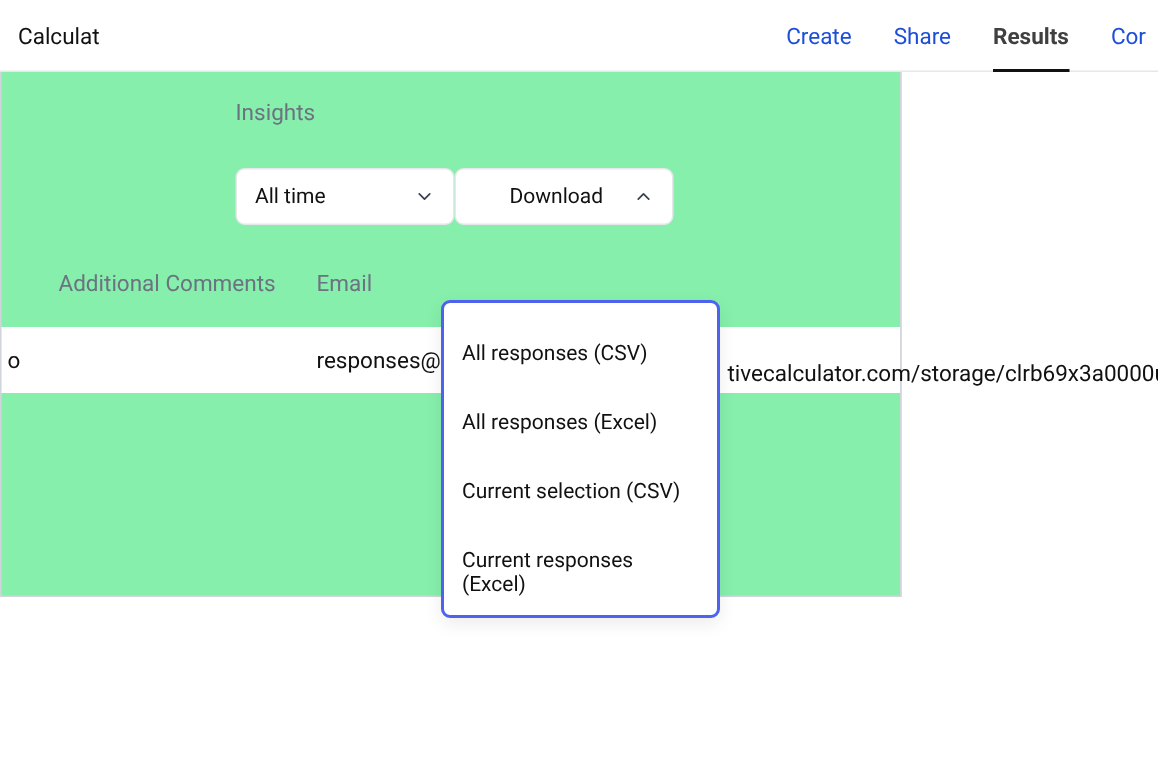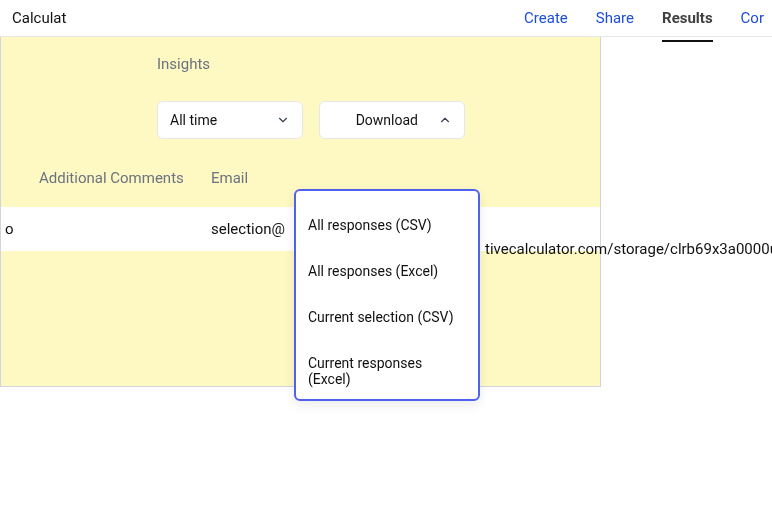--- a/index.html
+++ b/index.html
@@ -9,21 +9,21 @@
       font-family: -apple-system, BlinkMacSystemFont, "Segoe UI", Roboto, Helvetica, Arial, sans-serif;
     }
     body {
       width: 772px;
       height: 514px;
       background: #fff;
       overflow: hidden;
       position: relative;
     }
     .header {
-      height: 37px;
+      height: 48px;
       display: flex;
       align-items: center;
       border-bottom: 1px solid #e5e7eb;
       padding: 0 8px;
     }
     .header-title {
       font-size: 15px;
       color: #111;
       padding-left: 4px;
     }
@@ -51,21 +51,21 @@
       left: 14px;
       right: 14px;
       height: 2px;
       background: #111;
     }
     .content-area {
       width: 601px;
       border-right: 1px solid #d1d5db;
       border-bottom: 1px solid #d1d5db;
       border-left: 1px solid #d1d5db;
-      background: #fef9c3;
+      background: #86efac;
       height: 350px;
       position: relative;
     }
     .tabs {
       display: flex;
       align-items: center;
       padding-top: 18px;
       padding-left: 156px;
       gap: 24px;
     }
@@ -84,21 +84,21 @@
       content: "";
       position: absolute;
       bottom: 0;
       left: 0;
       right: 0;
       height: 2px;
       background: #111;
     }
     .controls {
       display: flex;
-      gap: 16px;
+      gap: 0;
       padding-left: 156px;
       padding-top: 18px;
     }
     .dropdown-button {
       background: #fff;
       border: 1px solid #e5e7eb;
       border-radius: 6px;
       height: 38px;
       display: flex;
       align-items: center;
@@ -209,21 +209,21 @@
     </div>
   </div>
 
   <div class="table-header-row">
     <div class="col-comments">Additional Comments</div>
     <div class="col-email">Email</div>
   </div>
 
   <div class="table-data-row">
     <span class="data-trunc">o</span>
-    <span class="data-email">selection@</span>
+    <span class="data-email">responses@</span>
   </div>
 
   <div class="dropdown-menu">
     <div class="dropdown-item">All responses (CSV)</div>
     <div class="dropdown-item">All responses (Excel)</div>
     <div class="dropdown-item">Current selection (CSV)</div>
     <div class="dropdown-item">Current responses (Excel)</div>
   </div>
 
 </div>

